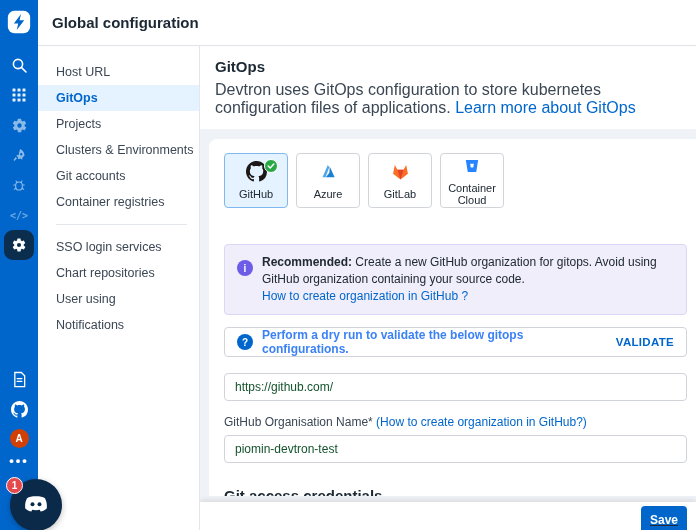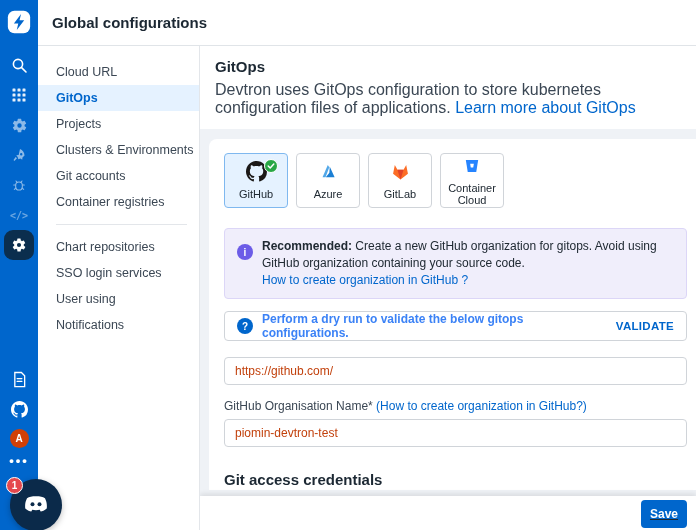--- a/index.html
+++ b/index.html
@@ -35,46 +35,46 @@
   
   .main { position:absolute; left:200px; top:46px; right:0; bottom:0; background:#EFF2F6; display:flex; flex-direction:column; }
   .main-header { background:#fff; padding:12px 16px 12px 15px; }
   .main-header h2 { font-size:15px; font-weight:700; color:#1C2833; margin-bottom:6px; }
   .main-desc { font-size:16px; color:#3B4754; }
   a.link { color:#0066CC; text-decoration:none; cursor:pointer; }
   .card-wrap { flex:1; padding:10px 0 6px 9px; overflow:hidden; }
   .card { background:#fff; border-radius:8px 0 0 0; height:100%; padding:14px 9px 0 15px; overflow:hidden; }
 
   
-  .providers { display:flex; gap:8px; margin-bottom:20px; }
+  .providers { display:flex; gap:8px; margin-bottom:36px; }
   .provider { position:relative; width:64px; height:55px; border:1px solid #D0D4D9; border-radius:4px; background:#fff; display:flex; flex-direction:column; align-items:center; justify-content:center; gap:3px; cursor:pointer; }
   .provider.selected { background:#E5F2FF; border-color:#7FB8EF; }
   .provider .plabel { font-size:11px; color:#202a33; text-align:center; line-height:12px; }
   .check-badge { position:absolute; top:5px; left:39px; width:14px; height:14px; border-radius:50%; background:#28A745; border:1.5px solid #fff; display:flex; align-items:center; justify-content:center; }
 
   
   .infobox { background:#F0EEFB; border:1px solid #DCD6F7; border-radius:4px; padding:9px 12px; display:flex; gap:9px; margin-bottom:12px; }
   .circle-ic { width:16px; height:16px; min-width:16px; border-radius:50%; color:#fff; font-size:10px; font-weight:700; display:flex; align-items:center; justify-content:center; margin-top:6px; }
   .ic-purple { background:#6C5CE7; }
   .ic-blue { background:#0066CC; margin-top:0; }
   .infobox .itext { font-size:12px; line-height:17px; color:#202a33; max-width:430px; }
 
   
   .dryrun { border:1px solid #D0D4D9; border-radius:4px; background:#fff; height:30px; display:flex; align-items:center; gap:9px; padding:0 12px; margin-bottom:16px; }
   .dryrun .dtext { font-weight:700; font-size:12px; color:#3b82f6; flex:1; }
   .validate-btn { color:#0066CC; font-weight:700; font-size:11.5px; letter-spacing:.3px; background:none; border:none; cursor:pointer; font-family:inherit; }
 
   
   .field-label { font-size:12px; color:#3B4754; margin-bottom:6px; }
-  .tinput { width:100%; height:28px; border:1px solid #D0D4D9; border-radius:4px; padding:0 10px; font-size:12px; color:#c2410c; font-family:inherit; background:#fff; outline:none; }
+  .tinput { width:100%; height:28px; border:1px solid #D0D4D9; border-radius:4px; padding:0 10px; font-size:12px; color:#14532d; font-family:inherit; background:#fff; outline:none; }
   .fgroup { margin-bottom:14px; }
   .section-title { font-size:15px; font-weight:700; color:#1C2833; margin:24px 0 14px; }
 
   
-  .footer { height:34px; background:#fff; box-shadow:0 -2px 5px rgba(21,21,21,.10); display:flex; justify-content:flex-end; padding-right:9px;text-decoration:underline; }
+  .footer { height:28px; background:#fff; box-shadow:0 -2px 5px rgba(21,21,21,.10); display:flex; justify-content:flex-end; padding-right:9px;text-decoration:underline; }
   .save-btn { margin-top:4px; height:28px; width:46px; background:#0066CC; color:#fff; border:none; border-radius:4px; font-size:12px; font-weight:700; cursor:pointer; font-family:inherit; }
 </style>
 </head>
 <body>
 
 <div class="rail">
   <div class="rail-logo">
     <svg width="26" height="26" viewBox="0 0 28 28">
         <rect x="2" y="2" width="24" height="24" rx="7" fill="#fff"></rect>
         <path d="M16.2 5.5 L8.5 15.5 H13.2 L11.6 22.5 L19.6 12.2 H14.6 Z" fill="#0066CC"></path>
@@ -150,33 +150,33 @@
 <div class="discord-badge">1</div>
 <div class="discord-btn">
   <svg width="28" height="28" viewBox="0 0 24 24">
       <path fill="#fff" d="M4.3 6.3C6.2 4.9 8.4 4.5 12 4.5s5.8.4 7.7 1.8c1.4 2.8 1.9 5.7 1.5 8.7-1.9 1.7-3.8 2.4-5.2 2.6l-.8-1.5c-1 .3-2 .4-3.2.4s-2.2-.1-3.2-.4l-.8 1.5c-1.4-.2-3.3-.9-5.2-2.6-.4-3 .1-5.9 1.5-8.7z"></path>
       <circle cx="9" cy="11.4" r="1.7" fill="#0B2A4A"></circle>
       <circle cx="15" cy="11.4" r="1.7" fill="#0B2A4A"></circle>
     </svg>
 </div>
 
 <div class="topbar">
-  <h1>Global configurations</h1>
+  <h1>Global configuration</h1>
 </div>
 
 <div class="sidebar">
-  <div class="nav-item">Cloud URL</div>
+  <div class="nav-item">Host URL</div>
   <div class="nav-item active">GitOps</div>
   <div class="nav-item">Projects</div>
   <div class="nav-item">Clusters &amp; Environments</div>
   <div class="nav-item">Git accounts</div>
   <div class="nav-item">Container registries</div>
   <div class="nav-divider"></div>
+  <div class="nav-item">SSO login services</div>
   <div class="nav-item">Chart repositories</div>
-  <div class="nav-item">SSO login services</div>
   <div class="nav-item">User using</div>
   <div class="nav-item">Notifications</div>
 </div>
 
 <div class="main">
   <div class="main-header">
     <h2>GitOps</h2>
     <div class="main-desc">
       <span>Devtron uses GitOps configuration to store kubernetes configuration files of applications.</span>
       <a class="link">Learn more about GitOps</a>

